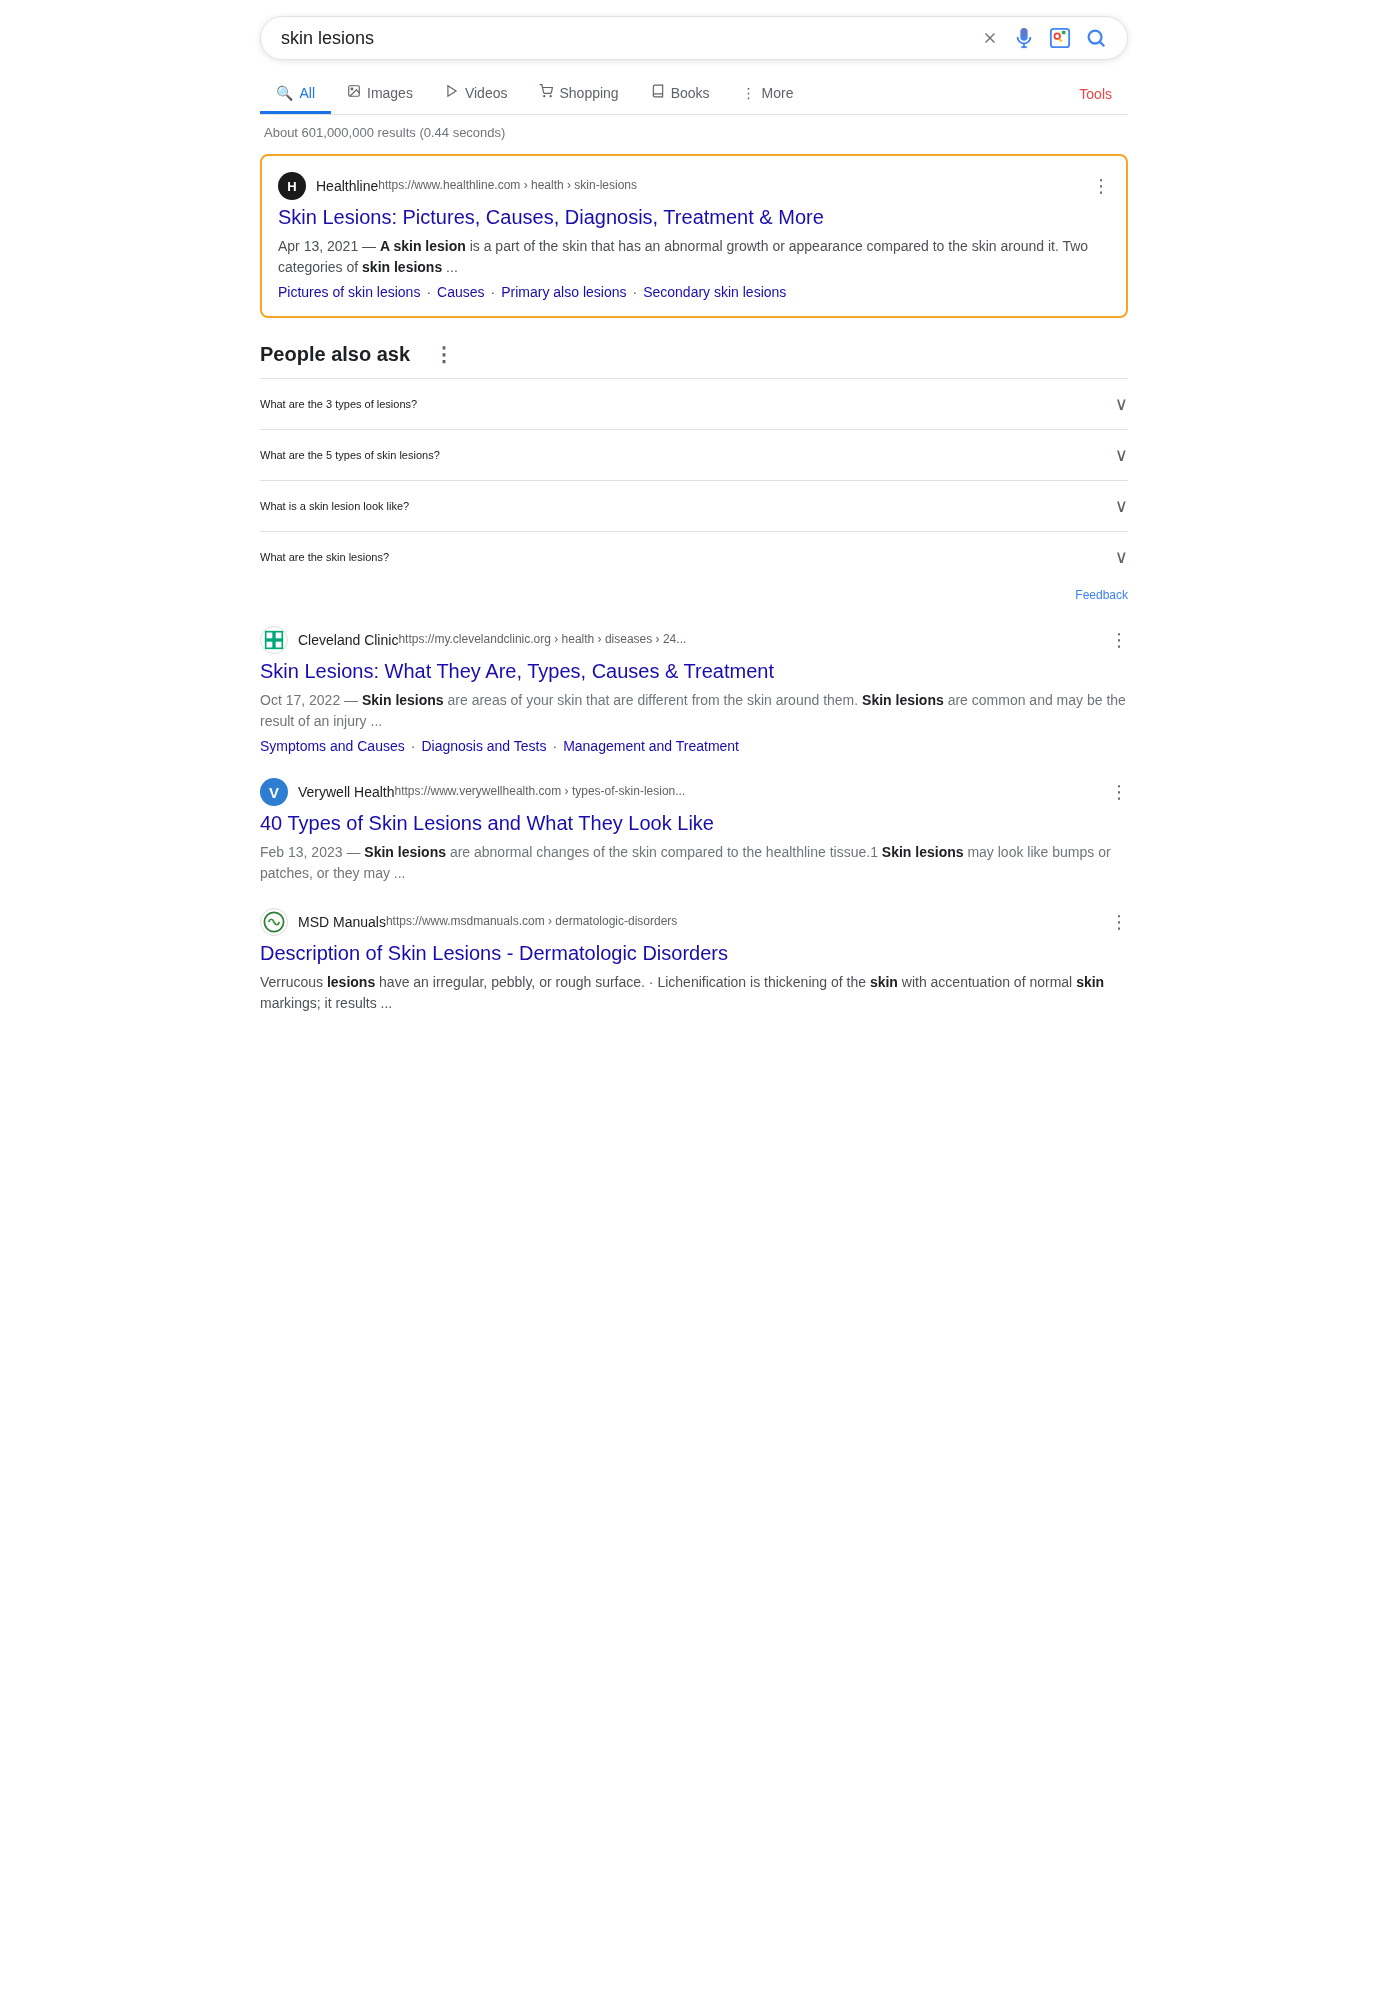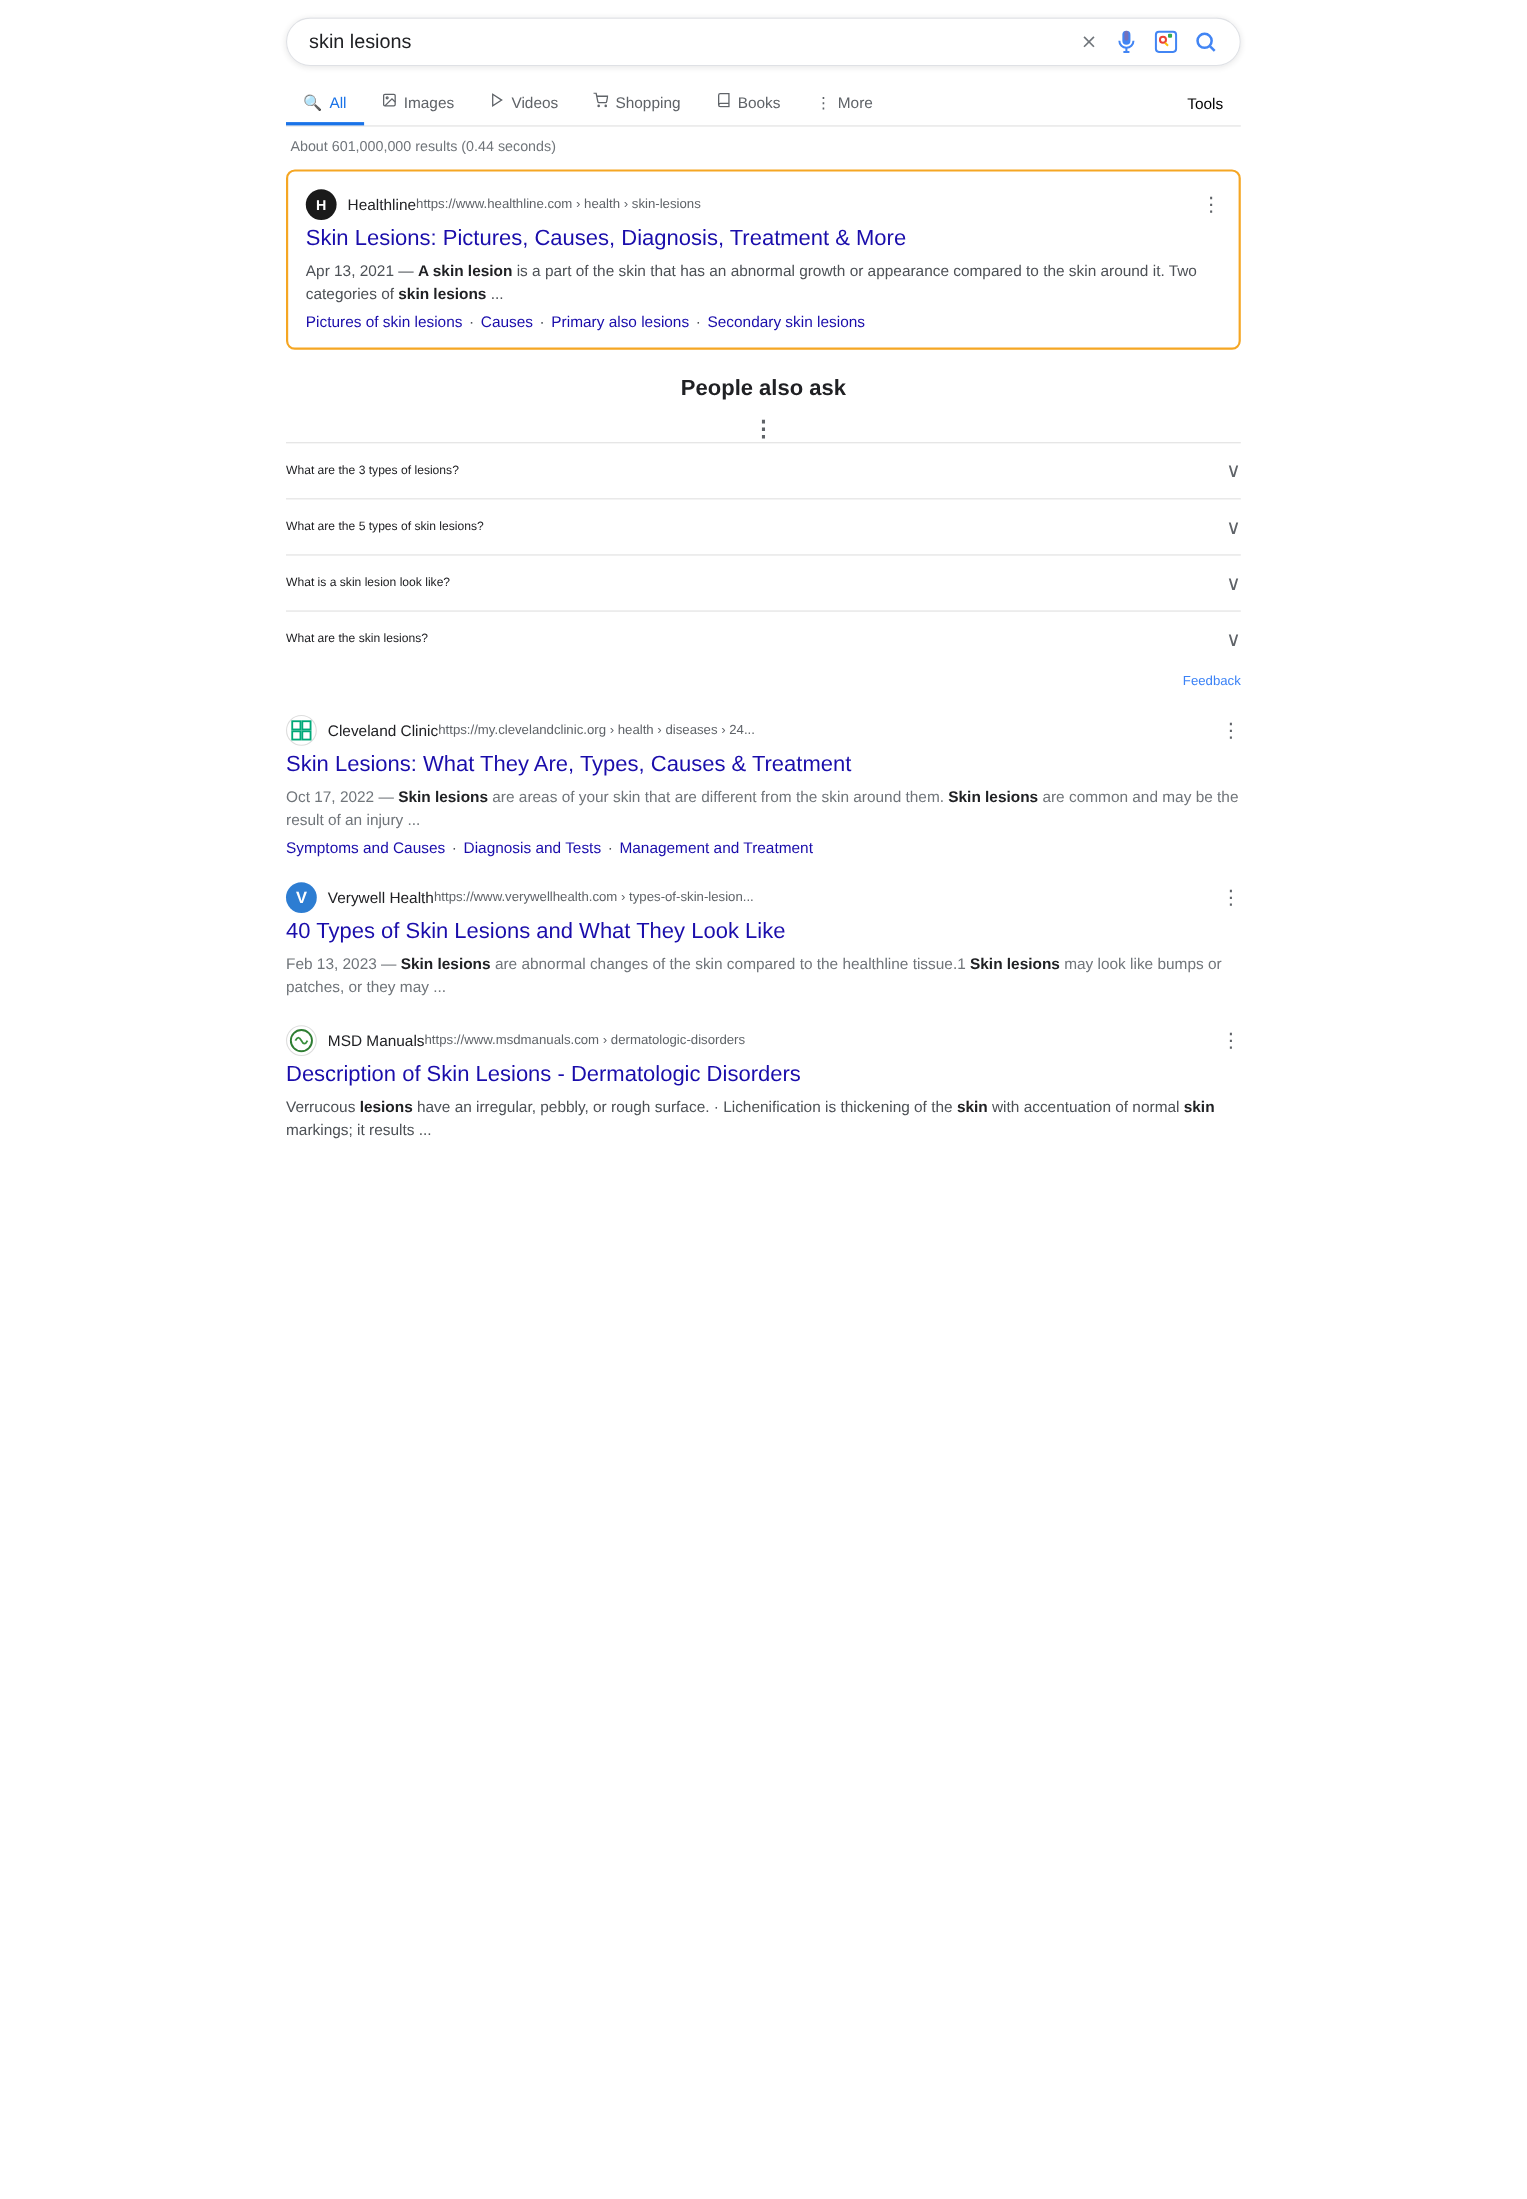--- a/index.html
+++ b/index.html
@@ -66,21 +66,21 @@
       color: #1a73e8;
       border-bottom: 3px solid #1a73e8;
     }
     .nav-tab-icon {
       font-size: 14px;
     }
     .nav-tools {
       margin-left: auto;
       padding: 10px 16px;
       font-size: 14px;
-      color: #000000;
+      color: #ef4444;
       cursor: pointer;
     }
 
     
     .results-count {
       font-size: 13px;
       color: #70757a;
       margin-bottom: 14px;
       padding-left: 4px;
     }
@@ -166,25 +166,25 @@
       margin: 0 6px;
     }
 
     
     .paa-section {
       margin-bottom: 24px;
     }
     .paa-header {
       display: flex;
       align-items: center;
-      gap: 12px;
+      gap: 24px;
       font-size: 20px;
       font-weight: bold;
       color: #202124;
-      flex-direction: column;
+      margin-bottom: 12px;
     }
     .paa-header-dots {
       color: #5f6368;
       cursor: pointer;
       font-size: 20px;
     }
     .paa-item {
       border-top: 1px solid #e0e0e0;
       padding: 14px 0;
       display: flex;

